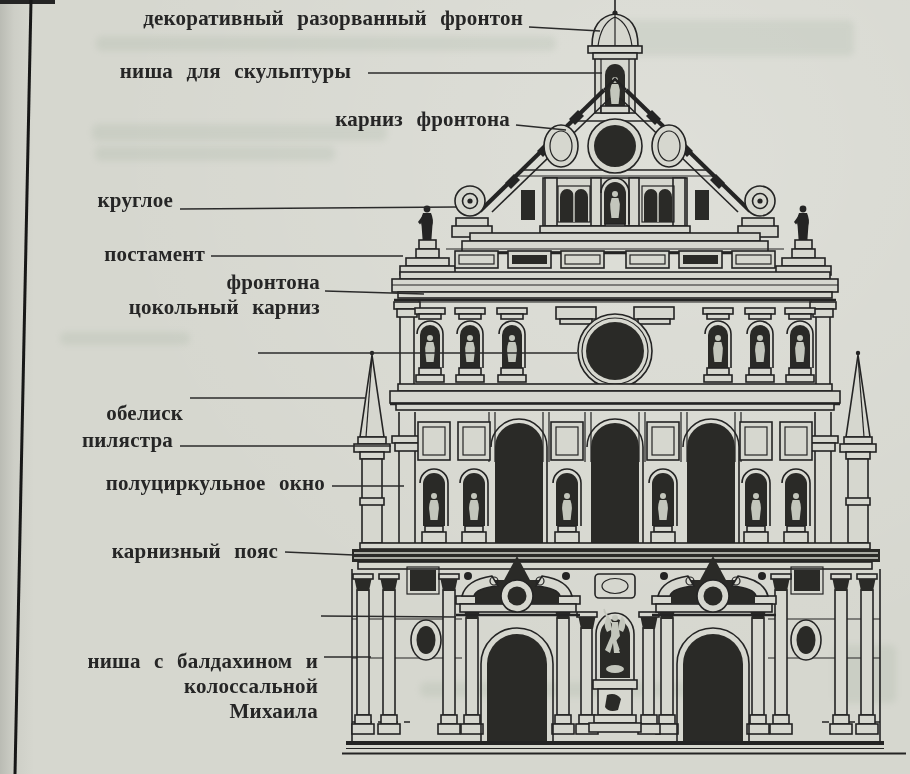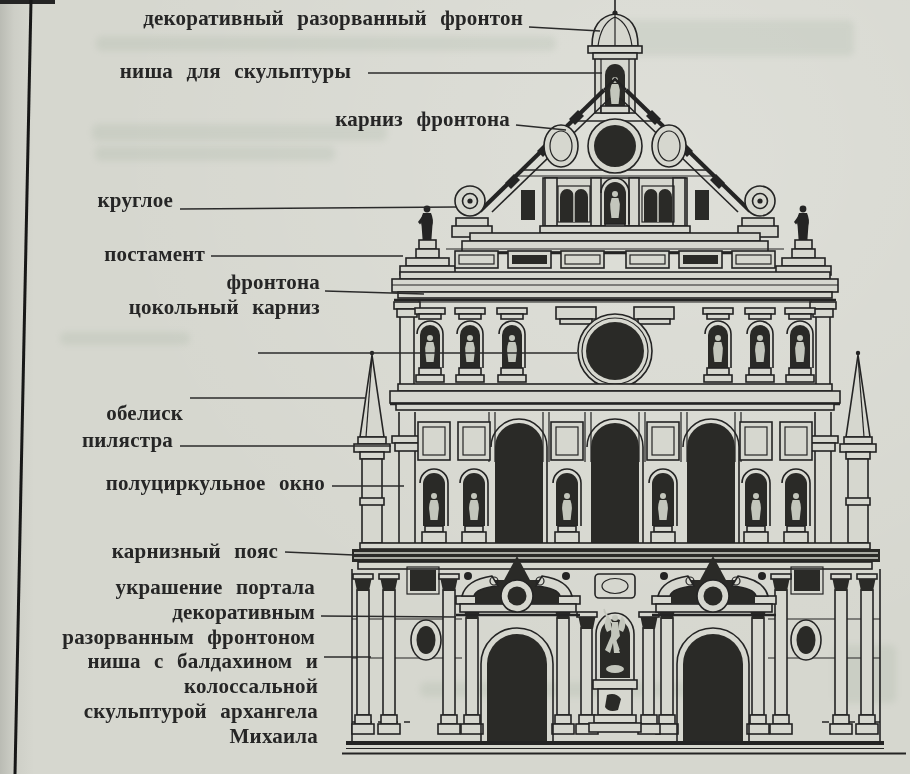--- a/index.html
+++ b/index.html
@@ -497,25 +497,19 @@
   </div>
   <div class="lb" style="left:53px;top:428px;width:120px;">
     <span>пилястра</span>
   </div>
   <div class="lb" style="left:35px;top:471px;width:290px;">
     <span>полуциркульное окно</span>
   </div>
   <div class="lb" style="left:70px;top:539px;width:208px;">
     <span>карнизный пояс</span>
   </div>
-  <div class="lb" style="left:33px;top:575px;width:282px;">
-    <span>украшение портала</span>
-    <span>декоративным</span>
-    <span>разорванным фронтоном</span>
-  </div>
   <div class="lb" style="left:28px;top:649px;width:290px;">
     <span>ниша с балдахином и</span>
     <span>колоссальной</span>
-    <span>скульптурой архангела</span>
     <span>Михаила</span>
   </div>
 
 </div>
 
 </body></html>

